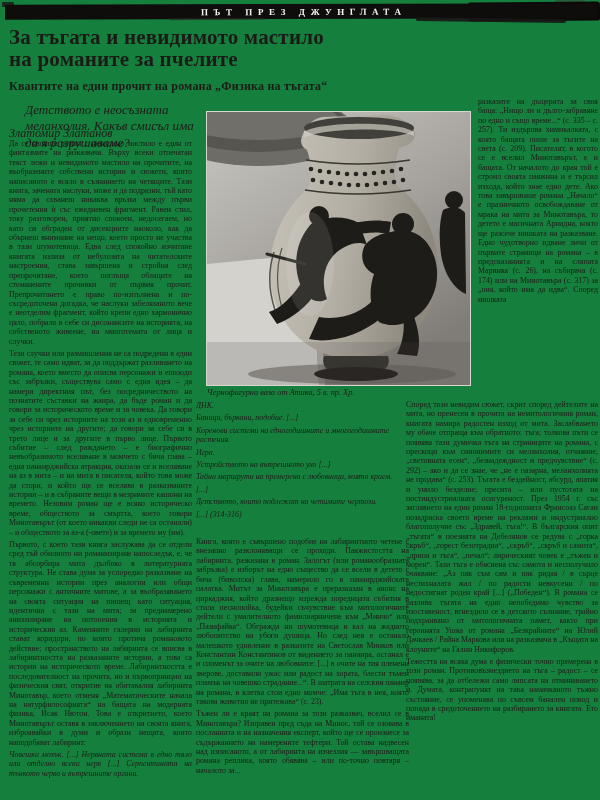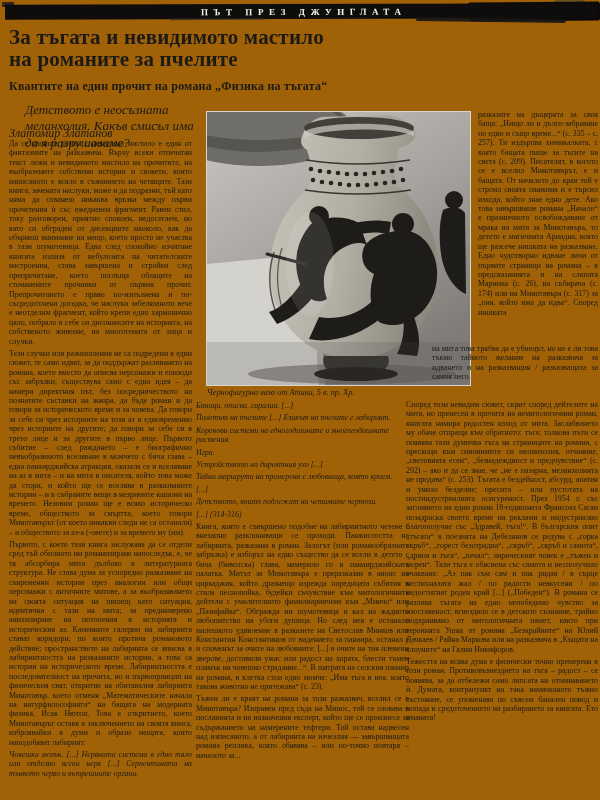--- a/index.html
+++ b/index.html
@@ -1,19 +1,19 @@
 <!DOCTYPE html>
 <html lang="bg"><head>
 <meta charset="utf-8">
 <style>
   * { margin:0; padding:0; box-sizing:border-box; }
   html,body { background:#e8e6e2; }
   .page {
     position:relative; width:600px; height:800px; margin:0 auto;
-    background:#a16207; color:#1b1a17; overflow:hidden;
+    background:#15803d; color:#1b1a17; overflow:hidden;
     font-family:"Liberation Serif", serif;
   }
   
   .banner-bar {
     position:absolute; left:5px; top:4px; width:592px; height:15px;
     background:#0e0d0c; transform:rotate(-0.15deg);
     display:flex; align-items:center; justify-content:center;
   }
   .banner-text {
     color:#f4f3ef; font-size:9px; font-weight:bold;
@@ -30,21 +30,21 @@
   
   .bodytxt { font-size:7.9px; line-height:1.19; text-align:justify; }
   .bodytxt p { margin:0 0 3px 0; }
   .italic { font-style:italic; }
   
   .epigraph { position:absolute; left:25px; top:102px; width:182px; font-style:italic; font-size:13px; line-height:1.25; }
   .epigraph-author { position:absolute; left:9px; top:126px; width:170px; font-style:italic; font-size:12px; text-align:left; }
   
   .col-left  { position:absolute; left:9px;   top:139px; width:183px; height:656px; overflow:hidden; }
   .col-mid   { position:absolute; left:196px; top:401px; width:213px; height:396px; overflow:hidden; }
-  .col-rightA  { position:absolute; left:478px; top:110px; width:120px; height:241px; overflow:hidden; }
+  .col-rightA  { position:absolute; left:478px; top:97px; width:120px; height:241px; overflow:hidden; }
   .col-rightA2 { position:absolute; left:432px; top:344px; width:166px; height:55px;  overflow:hidden; }
   .col-rightB  { position:absolute; left:406px; top:400px; width:192px; height:397px; overflow:hidden; }
   .list-line { font-style:italic; margin:0; text-align:left; }
   
   .photo { position:absolute; left:207px; top:112px; width:263px; height:273px; overflow:hidden; box-shadow:0 0 0 1px #d8d6d1; }
   .caption { position:absolute; left:207px; top:388px; width:263px; font-style:italic; font-size:8.3px; }
 </style>
 </head>
 <body>
 
@@ -159,39 +159,36 @@
 
       <path d="M117,244 L181,244 C184,252 179,259 170,261 L128,261 C119,259 114,252 117,244 Z" fill="#34322d"></path>
       <ellipse cx="149" cy="262" rx="42" ry="7" fill="#221f1c"></ellipse>
 
       <rect x="0" y="230" width="263" height="43" fill="#4c4a46" opacity="0.18"></rect>
     </svg>
   </div>
   <div class="caption">Чернофигурна ваза от Атика, 5 в. пр. Хр.</div>
 
   <div class="col-mid bodytxt">
-    <p class="list-line">Баници, описва, саралии. [...]</p>
-    <p class="list-line">Полетът на пчелите [...] Езикът на пчелите е лабиринт.</p>
+    <p class="list-line">ДНК.</p>
+    <p class="list-line">Баници, бъркани, подобие. [...]</p>
     <p class="list-line">Коренови системи на едногодишните и многогодишните растения.</p>
     <p class="list-line">Игра.</p>
-    <p class="list-line">Устройството на директния ухо [...]</p>
+    <p class="list-line">Устройството на вътрешното ухо [...]</p>
     <p class="list-line">Тайни маршрути на премерена с любовница, която крием.</p>
     <p class="list-line">[...]</p>
     <p class="list-line">Детството, които подлежат на четимите чертози.</p>
-    <p class="list-line" style="margin-bottom:3px">[...] (314-316)</p>
+    <p class="list-line" style="margin-bottom:18px">[...] (314-316)</p>
     <p>Книга, която е съвършено подобие на лабиринтното четене с внезапно разклоняващи се проходи. Паяжистостта на лабиринта, разказана в роман. Залогът (или романообразната забръзка) е изборът на едно същество да се всели в детето с бича (биволска) глава, намерило го в панаирджийската палатка. Митът за Минотавъра е преразказан в анонс на циркаджия, който дразнещо изрежда поредицата събития в стила песнопойка, будейки съчувствие към митологичните дейтели с умалителното фамилиарничене към „Минчо“ или „Пазифайка“. Обгражда ни шумотевица и кал на жадното любопитство на убоги душица. Но след нея е останало малешкото удивление в разказите на Светослав Минков или Константин Константинов от видението за панаира, останал е и споменът за очите на любовните: [...] в очите на тия пленени зверове, доставили ужас или радост на хората, блести тъмен пламък на човешко страдание...“. В шатрата на селския панаир на романа, в клетка стои едно момче: „Има тъга в нея, която такова животно не притежава“ (с. 23).</p>
     <p>Тъжен ли е краят на романа за този разказвач, вселил се в Минотавъра? Изправен пред съда на Минос, той се озовава в посланията и на назначения експерт, който ще се произнесе за съдържанието на намерените тефтери. Той остава надвесен над изписаното, а от лабиринта на изчезлия — завършващата романа реплика, която обявява – или по-точно повтаря – началото за...</p>
   </div>
 
   <div class="col-rightA bodytxt">
     <p>разказите на дъщерята за своя баща: „Нищо ли и дълго-забравяне по едно и също време...“ (с. 335 – с. 257). Ти издърпва химикалката, с която бащата пише за тъгите на света (с. 209). Писателят, в когото се е вселил Минотавърът, е и бащата. От началото до края той е строил своята паяжина и е търсил изхода, който знае едно дете. Ако това завършваше романа „Начало“ е празничното освобождаване от мрака на мита за Минотавъра, то детето е магичната Ариадна, която ще разсече нишката на разказване. Едно чудотворно идване личи от първите страници на романа – в предсказанията и на сляпата Мариика (с. 26), на събирача (с. 174) или на Минотавъра (с. 317) за „оня, който има да идва“. Според нишката</p>
   </div>
 
-  <div class="col-rightA2 bodytxt">
-    <p>на мита това трябва да е убиецът, но не е ли това тъкмо тайното желание на разказвача за идването и на разказващия / разказващата за самия него.</p>
-  </div>
 
   <div class="col-rightB bodytxt">
     <p>Според този невидим сюжет, скрит според дейтелите на мита, но пренесен в прочита на немитологичния роман, книгата намира радостен изход от мита. Заслабването му обаче отпраща към обратното: тъга; толкова пъти се появява тази думичка тъга на страниците на романа, с прескоци към синонимите си меланхолия, отчаяние, „световната есен“, „безнадеждност и предчувствие“ (с. 292) – ако и да се знае, че „не е пазарна, меланхолията не продава“ (с. 253). Тъгата е бездейност, абсурд, апатия и унило безделие; пресита – или пустотата на постиндустриалната осигуреност. През 1954 г. със заглавието на един роман 18-годишната Франсоаз Саган позадраска своето време на реклами и индустриално благополучие със „Здравей, тъга!“. В българския опит „тъгата“ в поезията на Дебелянов се редува с „горка скръб“, „горест безотрадна“, „скръб“, „скръб и самота“, „дрипа и тъга“, „печал“; лирическият човек е „тъжен и морен“. Тази тъга е обяснена със самота и несполучило очакване: „Аз пак съм сам и пак ридая / в сърце нестихналата жал / по радости невкусени / по недостигнат роден край [...] („Победен“). В романа се разлива тъгата на едно непобедимо чувство за изоставеност, вгнездило се в детското съзнание, трайно подхранвано от митологичната памет, както при героинята Ушка от романа „Безкрайните“ на Юлий Дачкаев / Райна Маркова или на разказвача в „Къщата на клоуните“ на Галин Никифоров.</p>
     <p>Тежестта на всяка дума е физически точно премерена в този роман. Противовъзмездието на тъга – радост – се появява, за да отбележи само липсата на отминаването ѝ. Думата, контрапункт на така намачканото тъжно състояние, се упоменава по съвсем банален повод и попада в средоточението на разбирането за книгата. Ето иманата!</p>
   </div>
 
 </div>
 
 </body></html>

